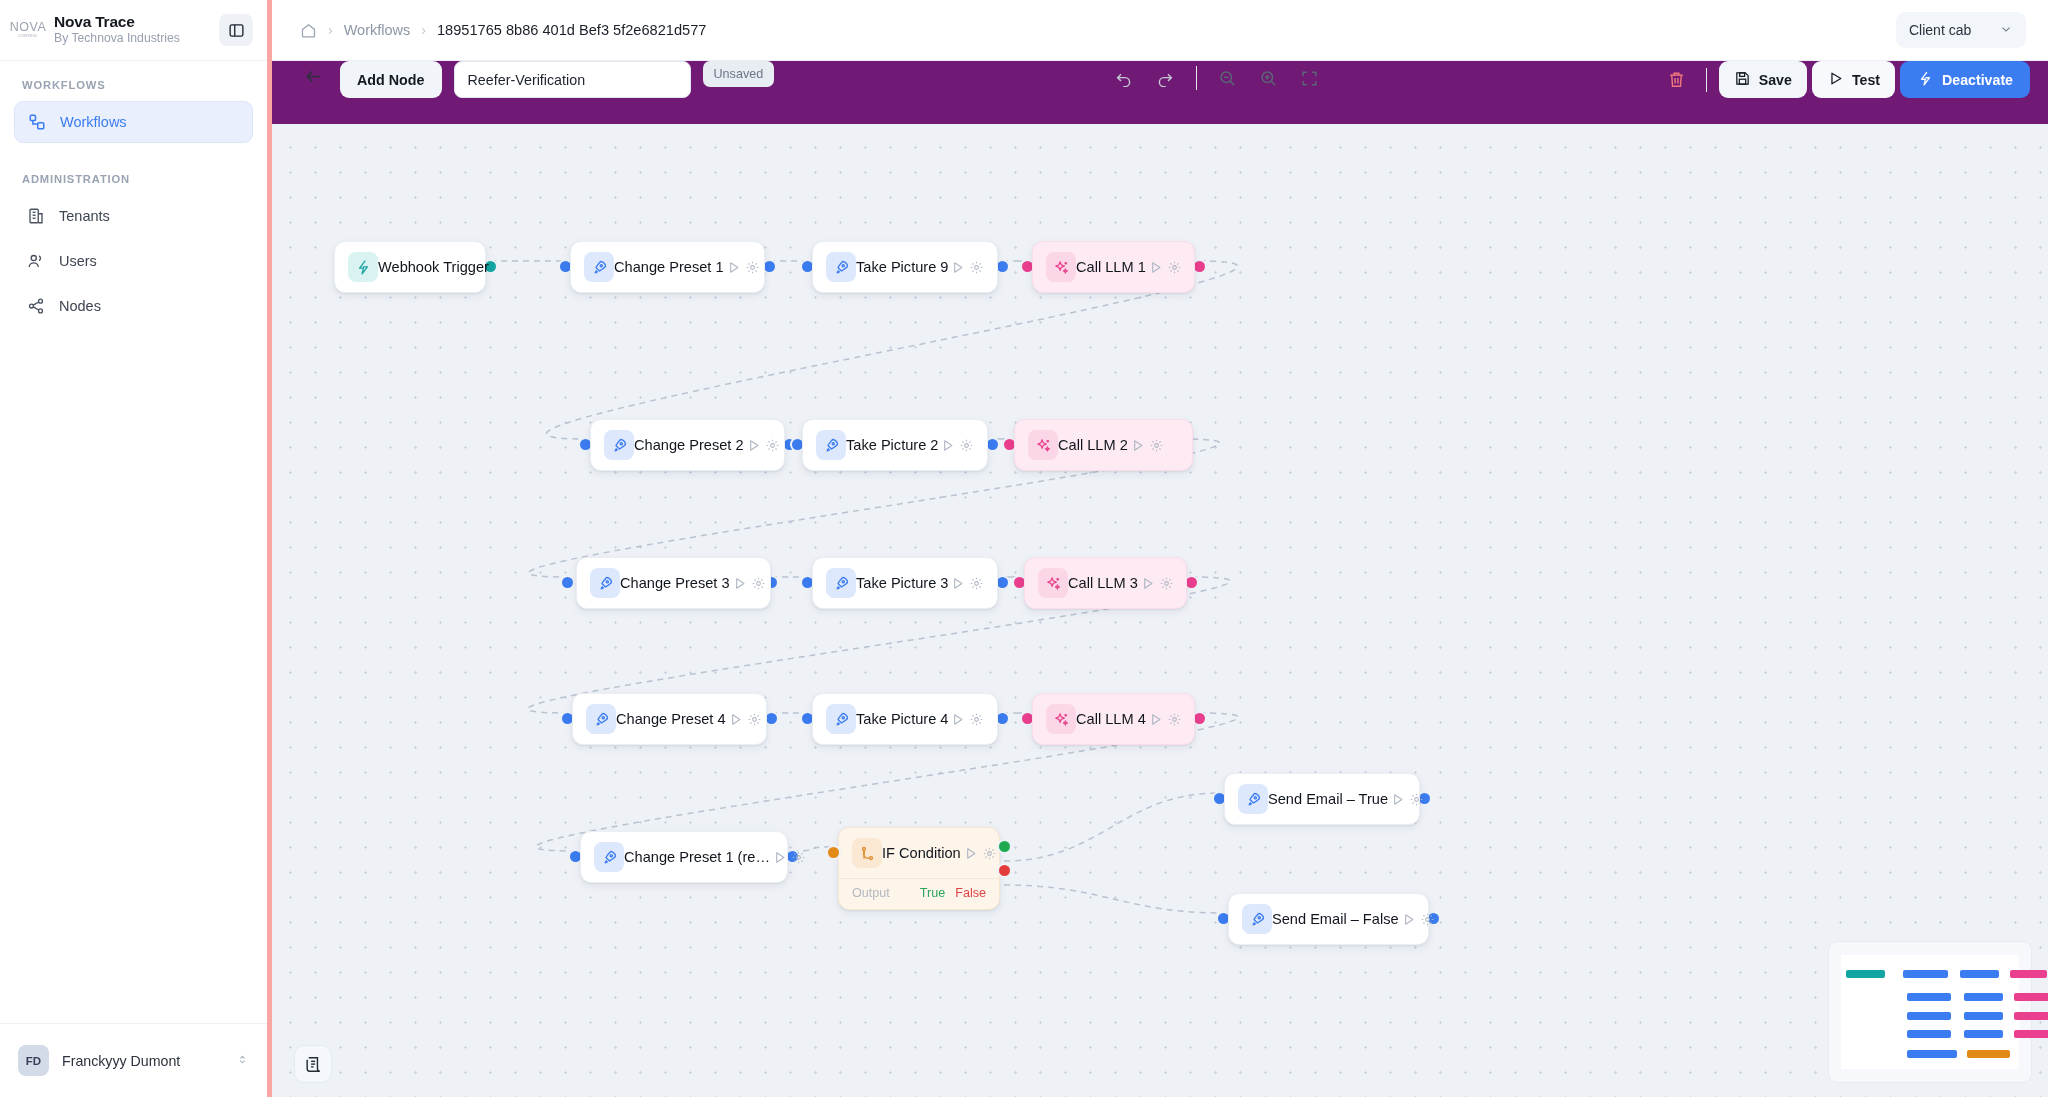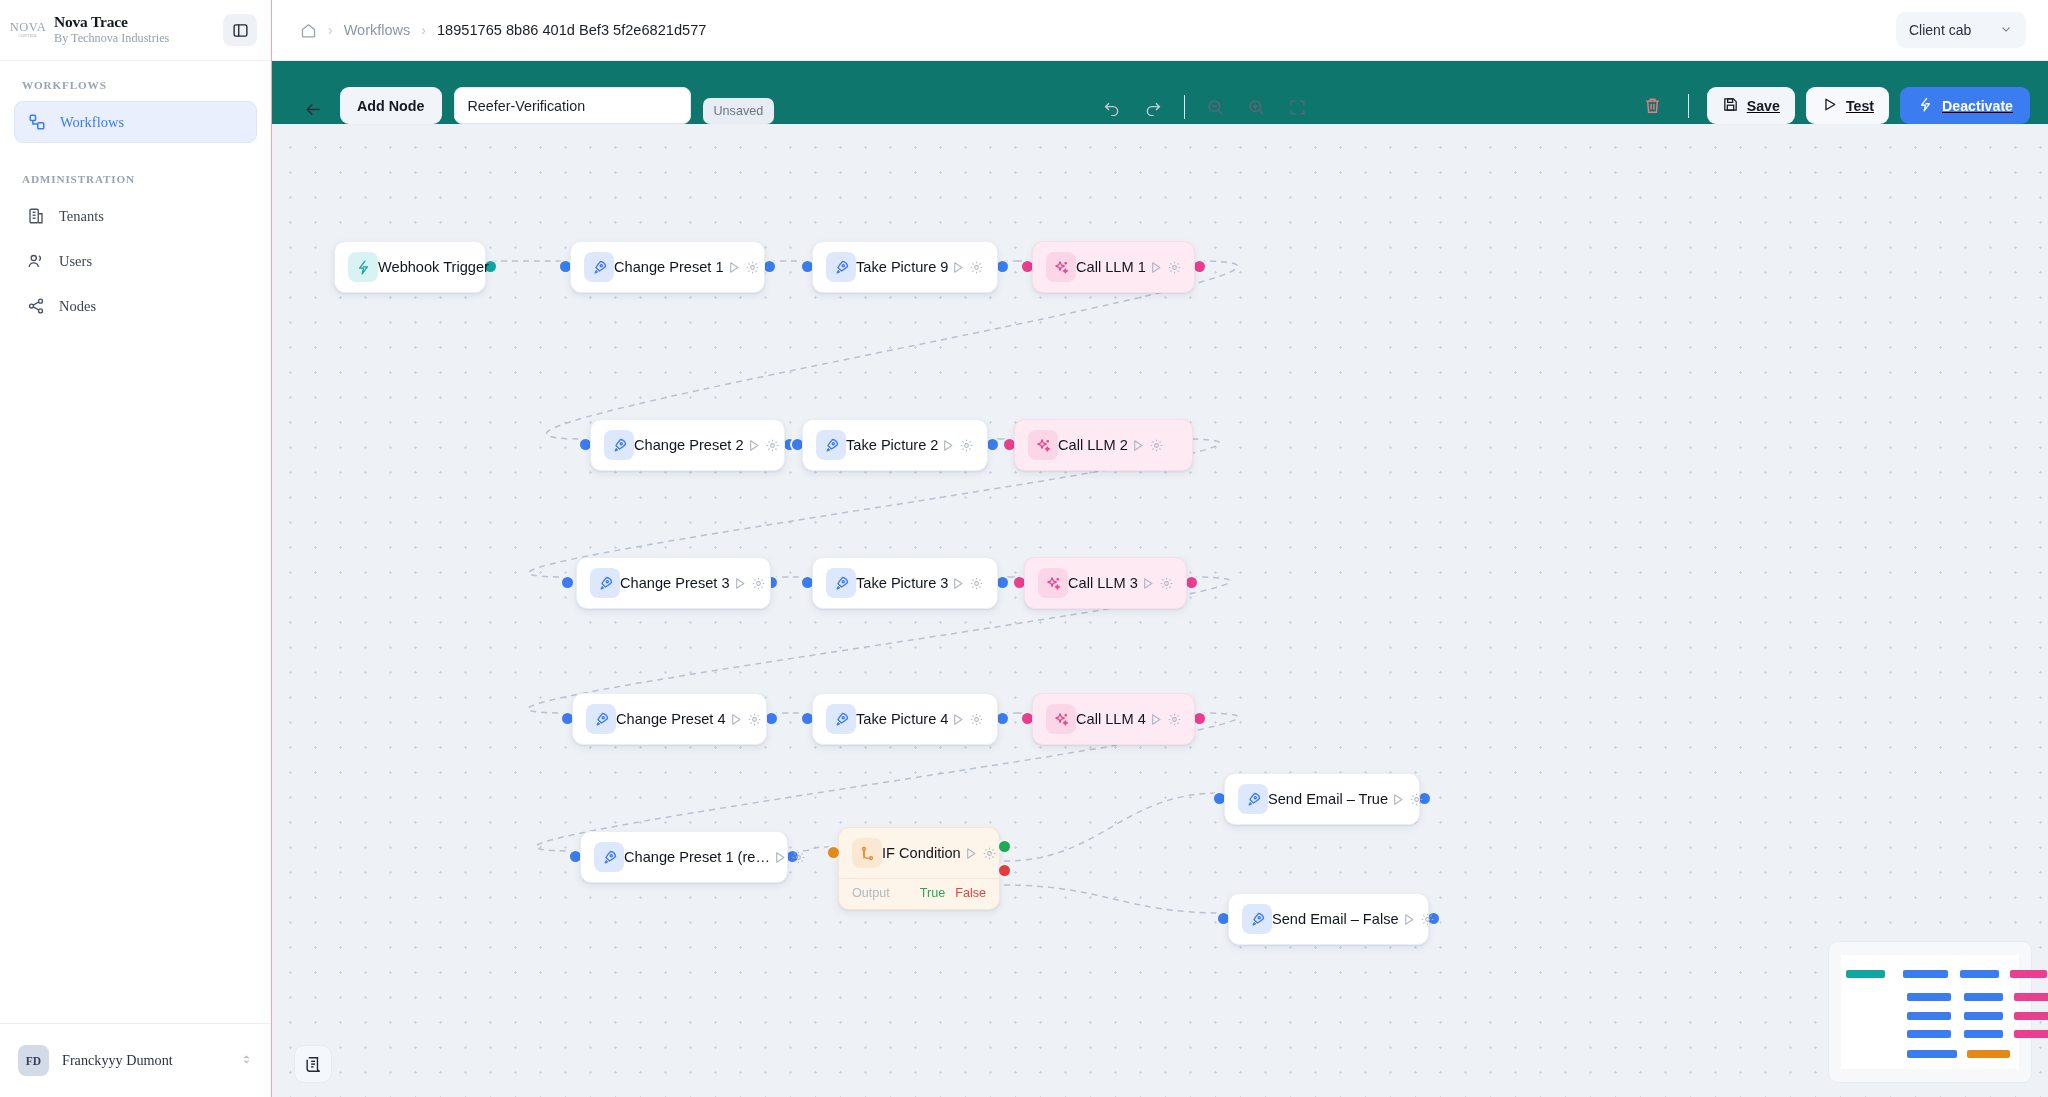--- a/index.html
+++ b/index.html
@@ -6,22 +6,22 @@
   html, body {
     width: 2048px; height: 1097px;
     font-family: "Liberation Sans", sans-serif;
     background: #ffffff; overflow: hidden;
   }
   #app { position: relative; width: 2048px; height: 1097px; display: flex; }
 
   
   .sidebar {
     width: 272px; height: 1097px; flex: 0 0 272px;
-    background: #ffffff; border-right: 1px solid #fca5a5;
-    display: flex; flex-direction: column; position: relative; font-family: Liberation Serif, serif;
+    background: #ffffff; border-right: 5px solid #fca5a5;
+    display: flex; flex-direction: column; position: relative;
   }
   .sb-head {
     height: 61px; display: flex; align-items: center;
     padding: 0 14px 0 10px; border-bottom: 1px solid #eceff4; gap: 8px;
   }
   .logo-mark {
     width: 36px; height: 30px; flex: 0 0 36px;
     display: flex; flex-direction: column; align-items: center; justify-content: center;
     color: #9aa3b0;
   }
@@ -74,21 +74,21 @@
   .crumb-cur { font-size: 14.6px; color: #1a1f28; font-weight: 500; }
   .tenant-sel {
     height: 36px; min-width: 130px; border-radius: 9px; background: #f2f5f9;
     display: flex; align-items: center; justify-content: space-between;
     gap: 16px; padding: 0 13px; cursor: pointer;
   }
   .tenant-sel span { font-size: 14px; color: #2a313c; }
 
   .toolbar {
     height: 64px; flex: 0 0 64px; border-bottom: 1px solid #eceff4;
-    display: flex; align-items: flex-end; padding: 0 18px 0 26px; background: #0f766e; gap: 12px;
+    display: flex; align-items: flex-start; padding: 0 18px 0 26px; background: #701a75; gap: 12px;
   }
   .tb-back { width: 30px; height: 30px; display: flex; align-items: center; justify-content: center; color: #2b313b; cursor: pointer; }
   .btn-addnode {
     height: 37px; border-radius: 9px; background: #f1f4f9; border: none;
     padding: 0 17px; font-size: 14.3px; font-weight: 600; color: #141922;
     font-family: inherit; cursor: pointer;
   }
   .wf-name {
     height: 37px; width: 237px; border-radius: 8px; border: 1px solid #e2e7ef;
     background: #fff; padding: 16px 13px; font-size: 14.3px; color: #1c222c;
@@ -98,21 +98,21 @@
     height: 26px; border-radius: 7px; background: #e8ecf3; color: #6d7686;
     font-size: 12.6px; padding: 1px 11px; display: flex; align-items: center;
   }
   .tb-center { flex: 1; display: flex; align-items: center; justify-content: center; gap: 7px; }
   .tb-ico {
     width: 34px; height: 34px; border-radius: 8px; display: flex;
     align-items: center; justify-content: center; color: #5b6575; cursor: pointer;
   }
   .tb-ico.dim { color: #c4cad4; }
   .tb-div { width: 1px; height: 24px; background: #e4e9f0; margin: 0 7px; }
-  .tb-right { display: flex; align-items: center; gap: 11px; text-decoration: underline; }
+  .tb-right { display: flex; align-items: center; gap: 5px; }
   .btn-tb {
     height: 37px; border-radius: 9px; background: #f2f5f9; border: none;
     padding: 0 15px; display: flex; align-items: center; gap: 8px;
     font-size: 14.2px; font-weight: 600; color: #151a22; font-family: inherit; cursor: pointer;
   }
   .btn-tb.ghost { background: #f7f9fc; }
   .btn-primary {
     height: 37px; border-radius: 9px; background: #3b7cf0; border: none;
     padding: 0 17px; display: flex; align-items: center; gap: 8px;
     font-size: 14.2px; font-weight: 600; color: #fff; font-family: inherit; cursor: pointer;

